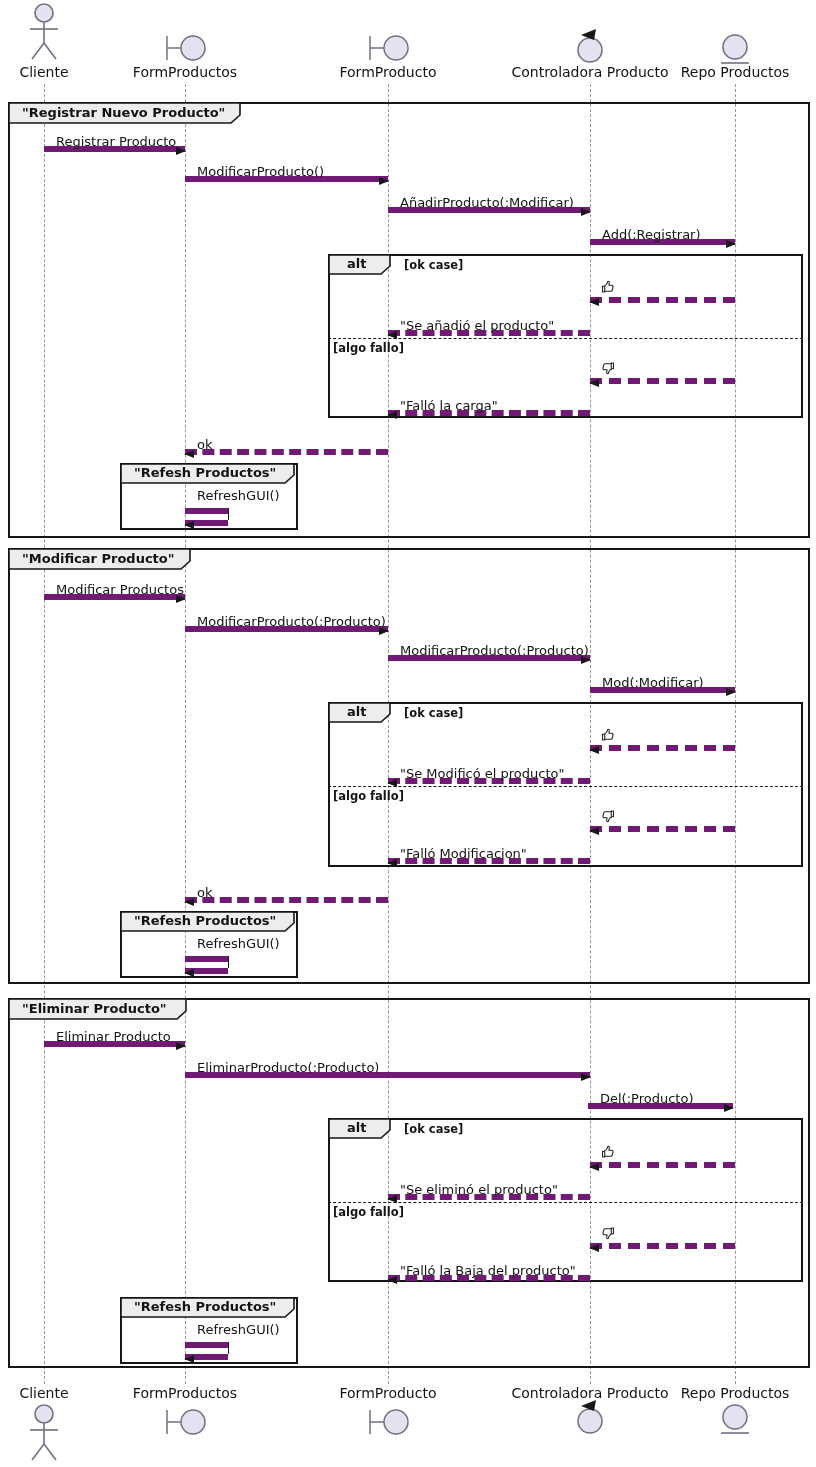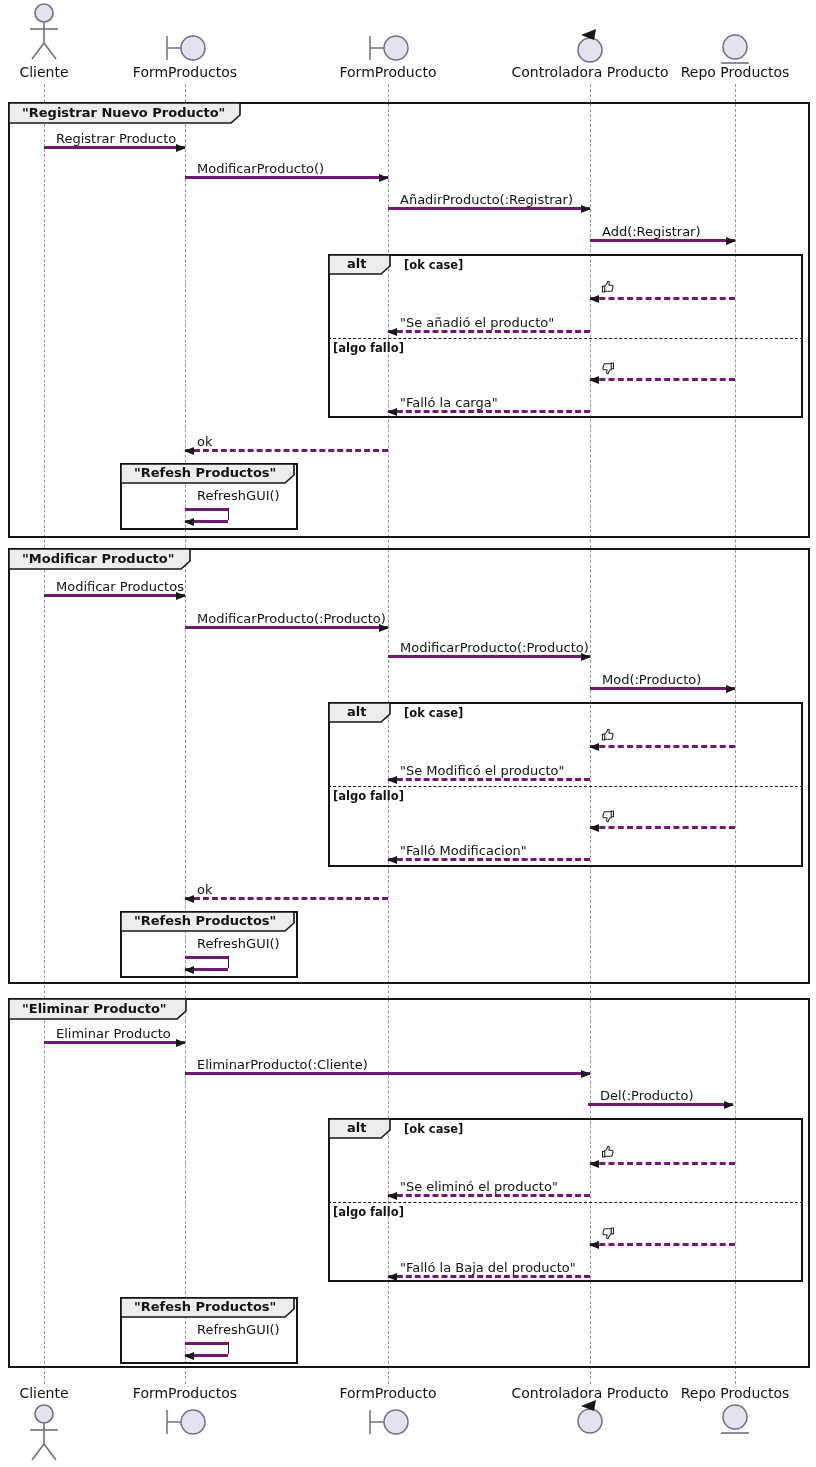--- a/index.html
+++ b/index.html
@@ -12,21 +12,21 @@
   }
   .lifeline { position: absolute; width: 0; border-left: 1px dashed #989898; top: 84px; height: 1300px; }
   .pname { position: absolute; font-size: 14px; white-space: nowrap; transform: translateX(-50%); }
   .icon-svg { position: absolute; }
   .frame { position: absolute; border: 2px solid #161616; background: transparent; }
   .tab-svg { position: absolute; }
   .tab-label { position: absolute; font-weight: bold; font-size: 13px; white-space: nowrap; }
   .altbox { position: absolute; border: 2px solid #161616; }
   .guard { position: absolute; font-weight: bold; font-size: 11.5px; white-space: nowrap; }
   .divider { position: absolute; height: 0; border-top: 1px dashed #161616; }
-  .msg { position: absolute; height: 0; border-top: 3px solid #701a75; }
+  .msg { position: absolute; height: 0; border-top: 6px solid #701a75; }
   .msg.dashed { border-top-style: dashed; }
   .msg .lbl { position: absolute; left: 12px; bottom: 3px; font-size: 13px; white-space: nowrap; }
   .head-r { position: absolute; right: -1px; top: -5px; width: 0; height: 0;
             border-top: 4.5px solid transparent; border-bottom: 4.5px solid transparent; border-left: 10px solid #181818; }
   .head-l { position: absolute; left: -1px; top: -5px; width: 0; height: 0;
             border-top: 4.5px solid transparent; border-bottom: 4.5px solid transparent; border-right: 10px solid #181818; }
   .vseg { position: absolute; width: 0; border-left: 1px solid #181818; }
   .free-lbl { position: absolute; font-size: 13px; white-space: nowrap; }
   .thumb { position: absolute; }
 </style>
@@ -90,21 +90,21 @@
 
   <div class="msg" style="left:44px;top:146px;width:141px">
     <span class="lbl">Registrar Producto</span>
       <span class="head-r"></span>
   </div>
   <div class="msg" style="left:185px;top:176px;width:203px">
     <span class="lbl">ModificarProducto()</span>
       <span class="head-r"></span>
   </div>
   <div class="msg" style="left:388px;top:207px;width:202px">
-    <span class="lbl">AñadirProducto(:Registrar)</span>
+    <span class="lbl">AñadirProducto(:Modificar)</span>
       <span class="head-r"></span>
   </div>
   <div class="msg" style="left:590px;top:239px;width:145px">
     <span class="lbl">Add(:Registrar)</span>
       <span class="head-r"></span>
   </div>
 
   <div class="altbox" style="left:328px;top:254px;width:475px;height:164px"></div>
   <svg class="tab-svg" style="left:328px;top:254px" width="64" height="22">
     <polygon points="1,1 62,1 62,12 53,20 1,20" fill="#ededed" stroke="#161616" stroke-width="1.6"></polygon>
@@ -174,21 +174,21 @@
   </div>
   <div class="msg" style="left:185px;top:626px;width:203px">
     <span class="lbl">ModificarProducto(:Producto)</span>
       <span class="head-r"></span>
   </div>
   <div class="msg" style="left:388px;top:655px;width:202px">
     <span class="lbl">ModificarProducto(:Producto)</span>
       <span class="head-r"></span>
   </div>
   <div class="msg" style="left:590px;top:687px;width:145px">
-    <span class="lbl">Mod(:Producto)</span>
+    <span class="lbl">Mod(:Modificar)</span>
       <span class="head-r"></span>
   </div>
 
   <div class="altbox" style="left:328px;top:702px;width:475px;height:165px"></div>
   <svg class="tab-svg" style="left:328px;top:702px" width="64" height="22">
     <polygon points="1,1 62,1 62,12 53,20 1,20" fill="#ededed" stroke="#161616" stroke-width="1.6"></polygon>
   </svg>
   <div class="tab-label" style="left:347px;top:704px">alt</div>
   <div class="guard" style="left:404px;top:706px">[ok case]</div>
 
@@ -246,21 +246,21 @@
   <svg class="tab-svg" style="left:8px;top:998px" width="180" height="23">
     <polygon points="1,1 178,1 178,13 169,21 1,21" fill="#ededed" stroke="#161616" stroke-width="1.6"></polygon>
   </svg>
   <div class="tab-label" style="left:22px;top:1001px">"Eliminar Producto"</div>
 
   <div class="msg" style="left:44px;top:1041px;width:141px">
     <span class="lbl">Eliminar Producto</span>
       <span class="head-r"></span>
   </div>
   <div class="msg" style="left:185px;top:1072px;width:405px">
-    <span class="lbl">EliminarProducto(:Cliente)</span>
+    <span class="lbl">EliminarProducto(:Producto)</span>
       <span class="head-r"></span>
   </div>
   <div class="msg" style="left:588px;top:1103px;width:145px">
     <span class="lbl">Del(:Producto)</span>
       <span class="head-r"></span>
   </div>
 
   <div class="altbox" style="left:328px;top:1118px;width:475px;height:164px"></div>
   <svg class="tab-svg" style="left:328px;top:1118px" width="64" height="22">
     <polygon points="1,1 62,1 62,12 53,20 1,20" fill="#ededed" stroke="#161616" stroke-width="1.6"></polygon>

